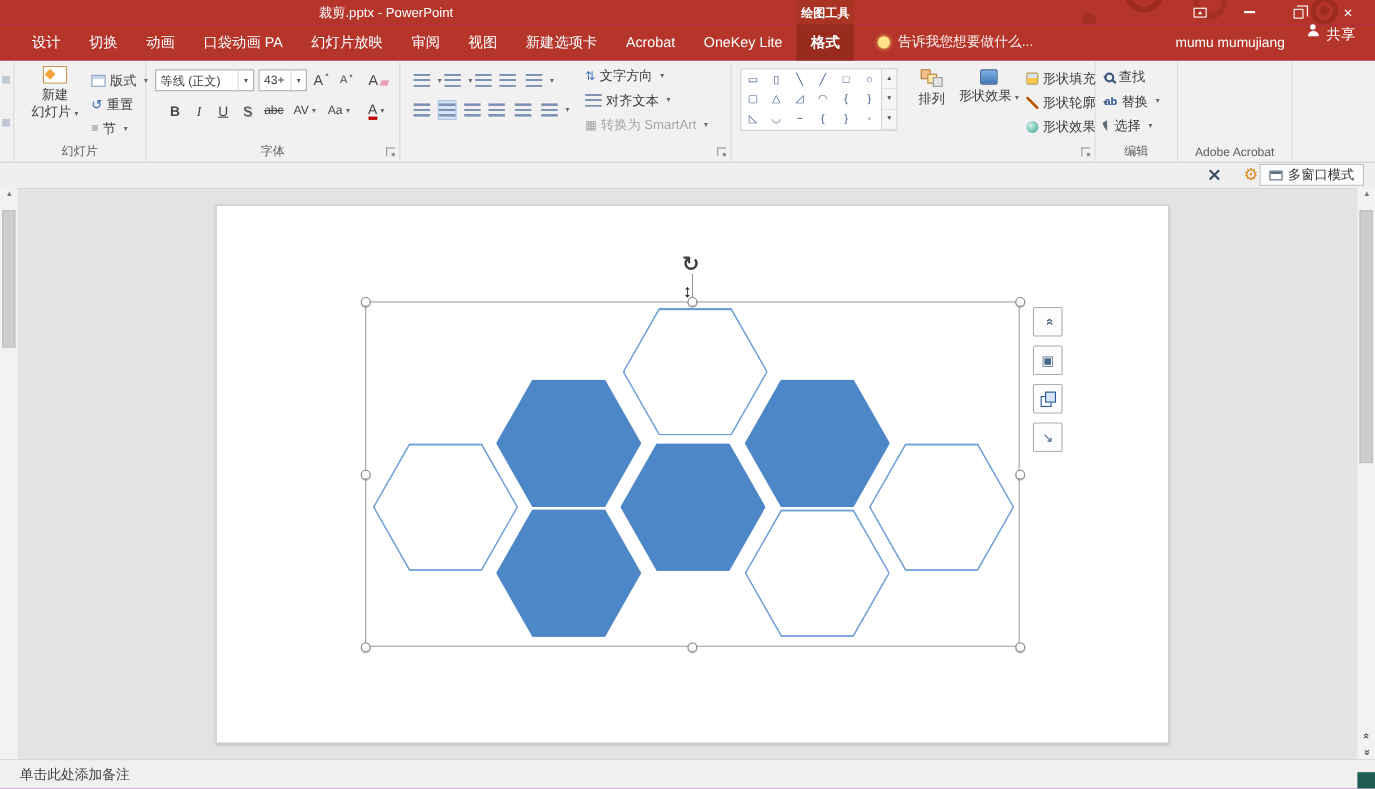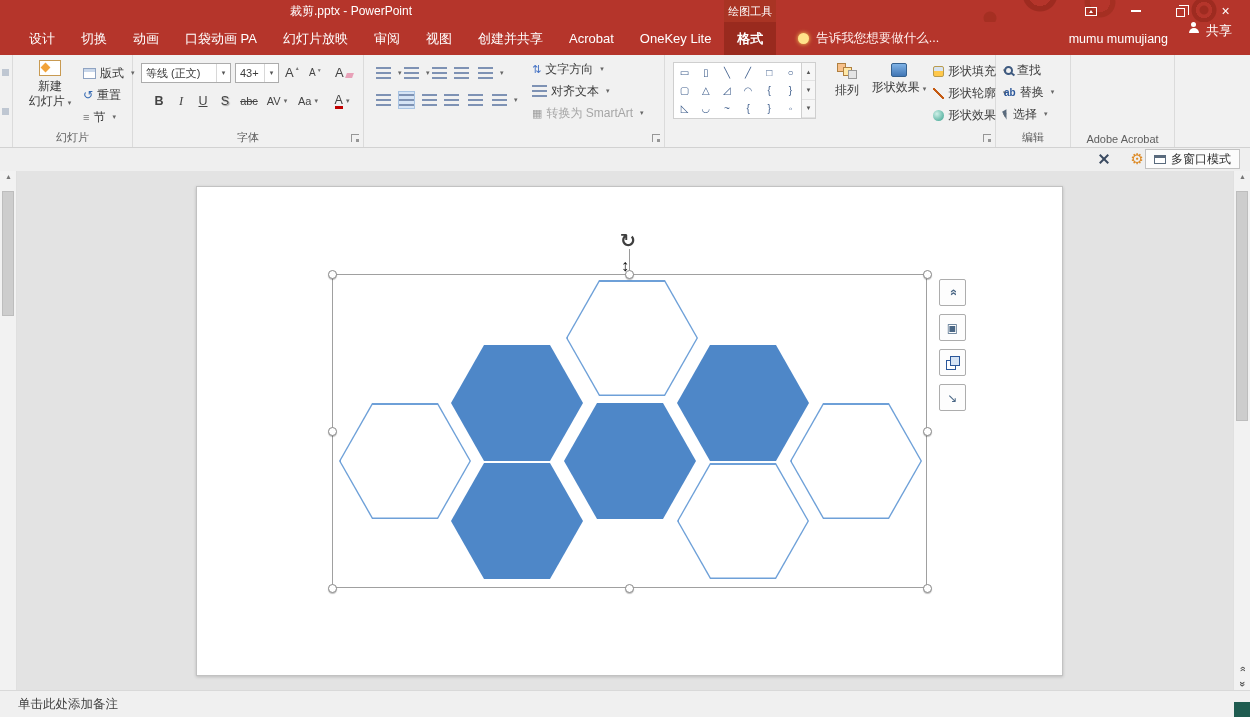--- a/index.html
+++ b/index.html
@@ -26,21 +26,21 @@
 .rdo-ico::after{content:"";position:absolute;left:3px;top:2px;border-left:2px solid transparent;border-right:2px solid transparent;border-bottom:3px solid #fff}
 .min-ico{width:10px;height:2px;background:#fff;display:inline-block}
 .restore-ico{position:relative;width:9px;height:9px;border:1px solid #fff;display:inline-block;margin-top:3px}
 .restore-ico::before{content:"";position:absolute;left:2px;top:-4px;width:9px;height:9px;border-top:1px solid #fff;border-right:1px solid #fff}
 
 
 .tabrow{position:absolute;left:0;top:22px;right:0;height:33px;background:var(--red);display:flex;align-items:stretch;color:#fff;z-index:6}
 .tabs{display:flex;align-items:stretch;padding-left:16px}
 .tab{display:flex;align-items:center;padding:0 13px;font-size:13px;white-space:nowrap;position:relative;flex:none}
 .tab-active{background:var(--ctx);font-weight:bold}
-.ctx-label{position:absolute;top:-22px;left:0;right:0;height:22px;background:var(--ctxhead);font-size:11px;font-weight:normal;display:flex;align-items:center;justify-content:center;white-space:nowrap}
+.ctx-label{position:absolute;top:-22px;left:0;right:0;height:22px;background:var(--ctxhead);font-size:11px;font-weight:bold;display:flex;align-items:center;justify-content:center;white-space:nowrap}
 .tellme{display:flex;align-items:center;gap:7px;margin-left:22px;font-size:12.5px;color:#FFEFED;white-space:nowrap}
 .bulb{width:11px;height:11px;border-radius:50%;background:#FFE28A;box-shadow:0 0 4px #FFD95E;display:inline-block}
 .account{margin-left:auto;font-size:12.5px;display:flex;align-items:center;white-space:nowrap}
 .sharebtn{display:flex;align-items:flex-start;gap:6px;margin:0 18px 0 20px;font-size:13px;white-space:nowrap}
 .person{position:relative;width:12px;height:11px;display:inline-block}
 .person::before{content:"";position:absolute;left:3px;top:0;width:5px;height:5px;border-radius:50%;background:#fff}
 .person::after{content:"";position:absolute;left:1px;bottom:0;width:10px;height:5px;border-radius:5px 5px 0 0;background:#fff}
 
 
 .ribbon{position:absolute;left:0;top:55px;right:0;height:93px;background:#F1F1F1;border-bottom:1px solid #D2D2D2;z-index:4}
@@ -181,21 +181,21 @@
         <div class="tab">
           <span>幻灯片放映</span>
         </div>
         <div class="tab">
           <span>审阅</span>
         </div>
         <div class="tab">
           <span>视图</span>
         </div>
         <div class="tab">
-          <span>创建并共享</span>
+          <span>新建选项卡</span>
         </div>
         <div class="tab">
           <span>Acrobat</span>
         </div>
         <div class="tab">
           <span>OneKey Lite</span>
         </div>
         <div class="tab tab-active">
           <span>格式</span>
           <div class="ctx-label">绘图工具</div>

